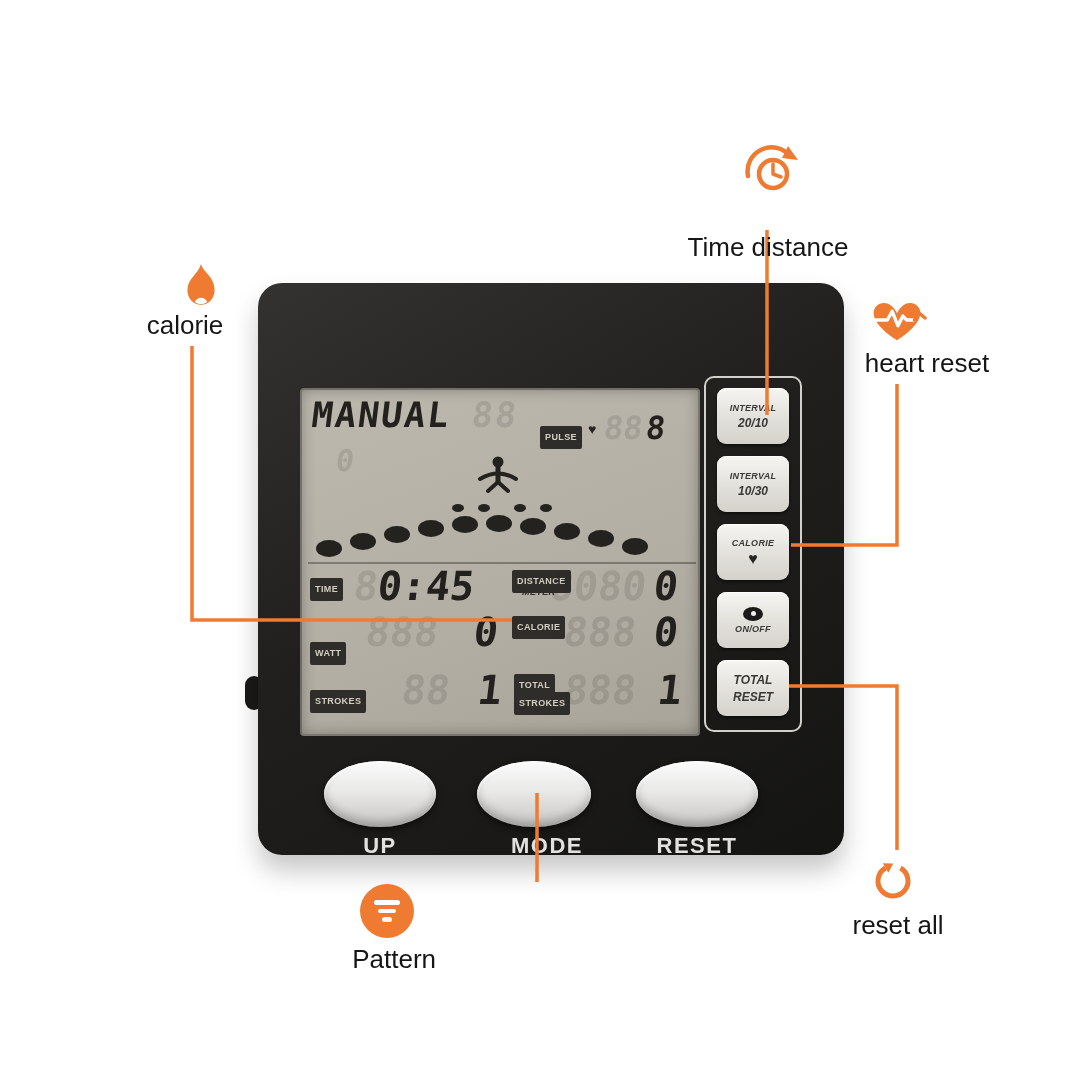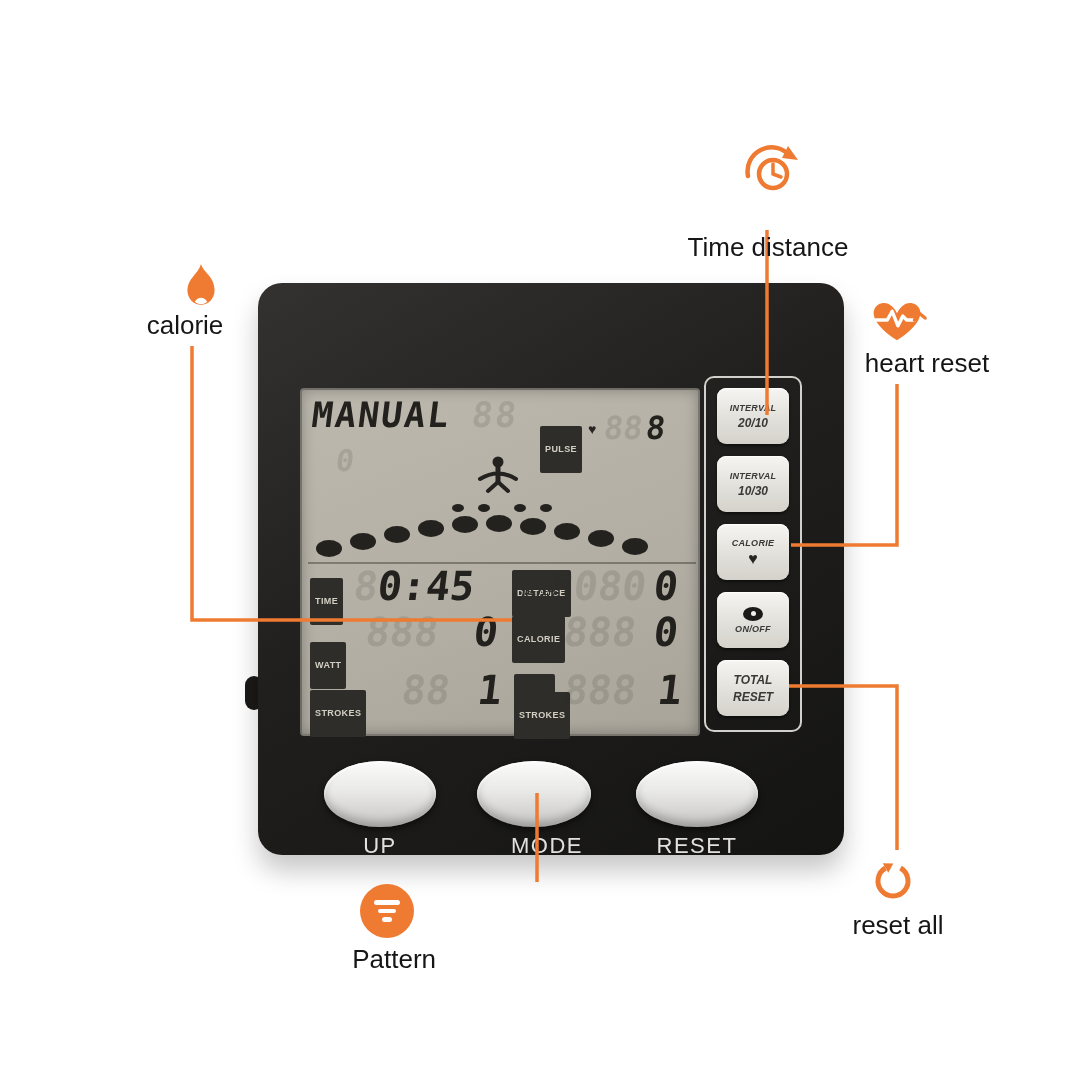--- a/index.html
+++ b/index.html
@@ -24,21 +24,21 @@
     border:2px solid rgba(0,0,0,0.35); border-radius:4px;
     box-shadow:inset 0 0 14px rgba(0,0,0,0.28);
   }
   .seg {
     position:absolute; font-family:"DejaVu Sans Mono", monospace; font-weight:bold;
     color:#23211d; transform:skewX(-7deg); white-space:nowrap; line-height:1;
   }
   .ghost { color:rgba(40,38,34,0.13) !important; }
   .badge {
     position:absolute; background:#2e2d2a; color:#d3cfc3; font-size:9px; font-weight:bold;
-    padding:19px 5px; border-radius:2px; letter-spacing:.4px; line-height:1; white-space:nowrap;
+    padding:7px 5px; border-radius:2px; letter-spacing:.4px; line-height:1; white-space:nowrap;
   }
   .sublabel { position:absolute; font-size:9px; font-weight:bold; color:#2e2d2a; letter-spacing:.4px; line-height:1;font-style:italic; }
   .dot { position:absolute; background:#24221f; border-radius:50%; }
   .hline { position:absolute; left:6px; width:388px; height:2px; background:rgba(20,20,18,0.35); }
 
   
   .side-panel { position:absolute; left:446px; top:93px; width:98px; height:356px;
     border:2px solid #d2d0ca; border-radius:10px; }
   .side-btn {
     position:absolute; left:459px; width:72px; height:56px; border-radius:9px;
@@ -54,21 +54,21 @@
     display:flex; align-items:center; justify-content:center; }
   .scan-eye i { display:block; width:5px; height:5px; background:#efeeea; border-radius:50%; }
 
   
   .oval-btn {
     position:absolute; top:478px; height:66px; border-radius:50%;
     background:linear-gradient(180deg,#fbfbfb 0%, #e9e9e8 45%, #c6c5c3 100%);
     box-shadow:0 3px 6px rgba(0,0,0,0.55), inset 0 2px 3px rgba(255,255,255,0.95), inset 0 -5px 8px rgba(0,0,0,0.22);
   }
   .btn-caption { position:absolute; top:550px; height:26px; color:#e2e1df; font-size:22px;
-    letter-spacing:1.5px; text-align:center; font-weight:400; }
+    letter-spacing:1.5px; text-align:center; font-weight:700; }
 
   
   .ann-label { position:absolute; font-size:26px; color:#161616; text-align:center; z-index:60; }
   .icon-wrap { position:absolute; z-index:60; }
   .pattern-circle { position:absolute; left:360px; top:884px; width:54px; height:54px;
     border-radius:50%; background:#ee7b31; display:flex; flex-direction:column;
     align-items:center; justify-content:center; gap:4px; z-index:60; }
   .pattern-circle b { display:block; height:4.5px; border-radius:2.5px; background:#fff; }
   .lines-overlay { position:absolute; left:0; top:0; width:1080px; height:1080px;
     z-index:40; pointer-events:none; }

